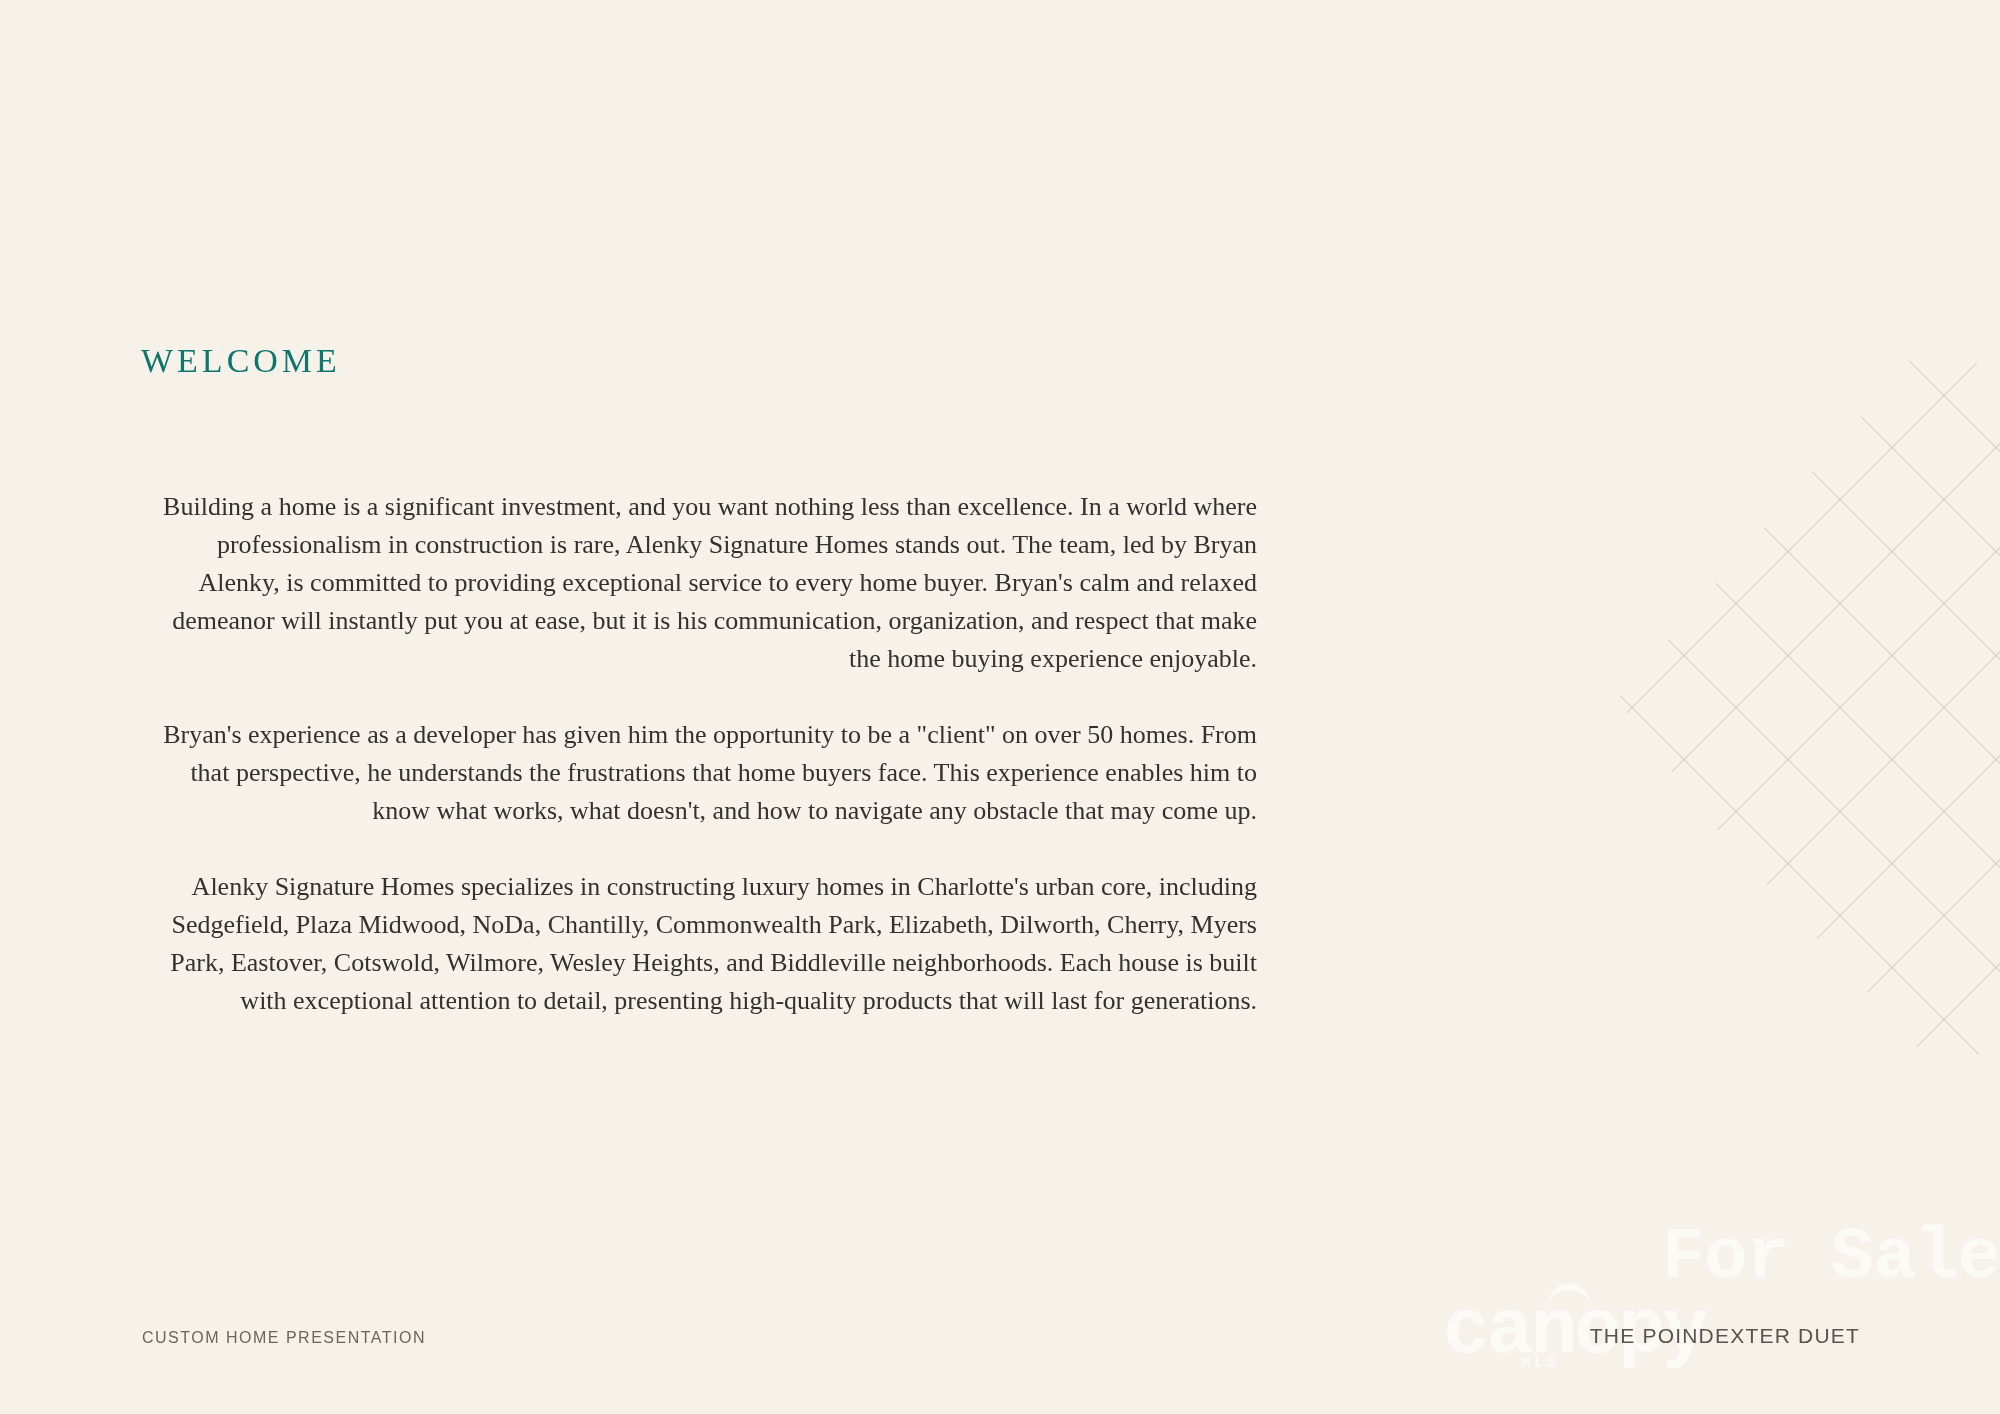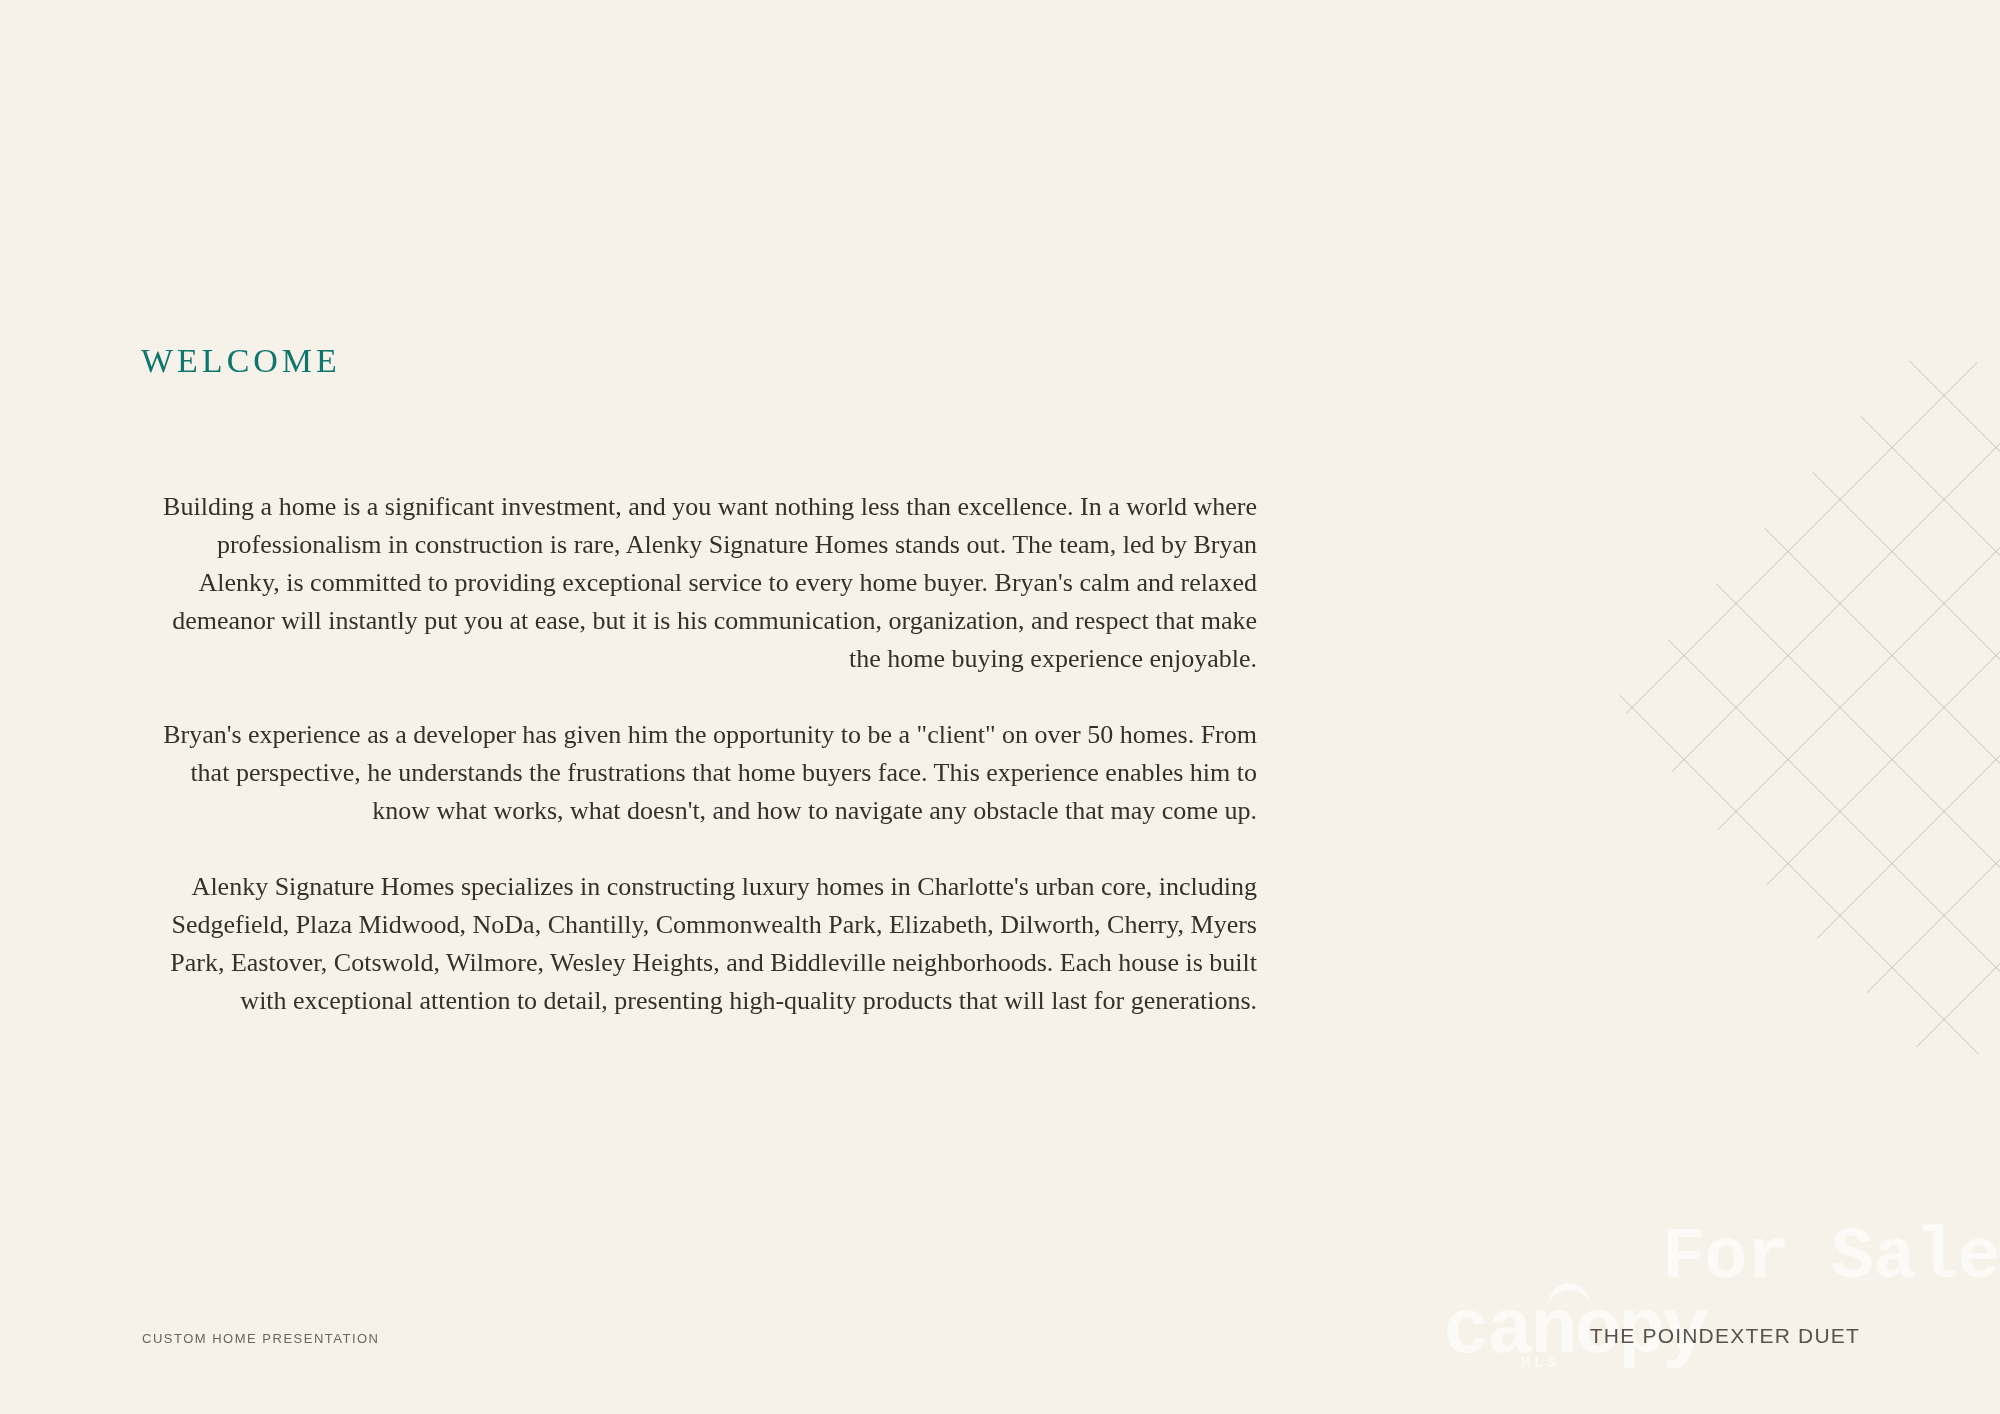--- a/index.html
+++ b/index.html
@@ -111,21 +111,21 @@
     position: absolute;
     left: 142px;
     right: 140px;
     top: 1324px;
     display: flex;
     justify-content: space-between;
     align-items: baseline;
     z-index: 3;
   }
   .footer-left {
-    font-size: 13px;
+    font-size: 16px;
     letter-spacing: 1.5px;
     color: #6b655c;
   }
   .footer-right {
     font-size: 21px;
     letter-spacing: 1.2px;
     color: #59534c;
   }
 </style>
 </head>

